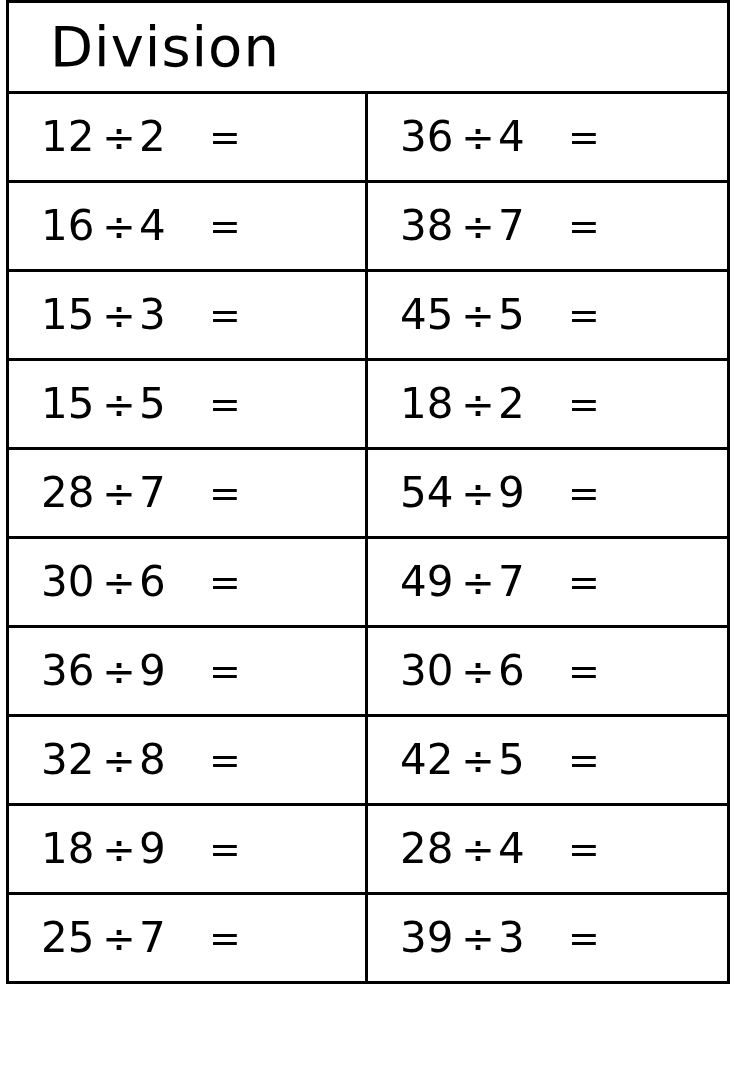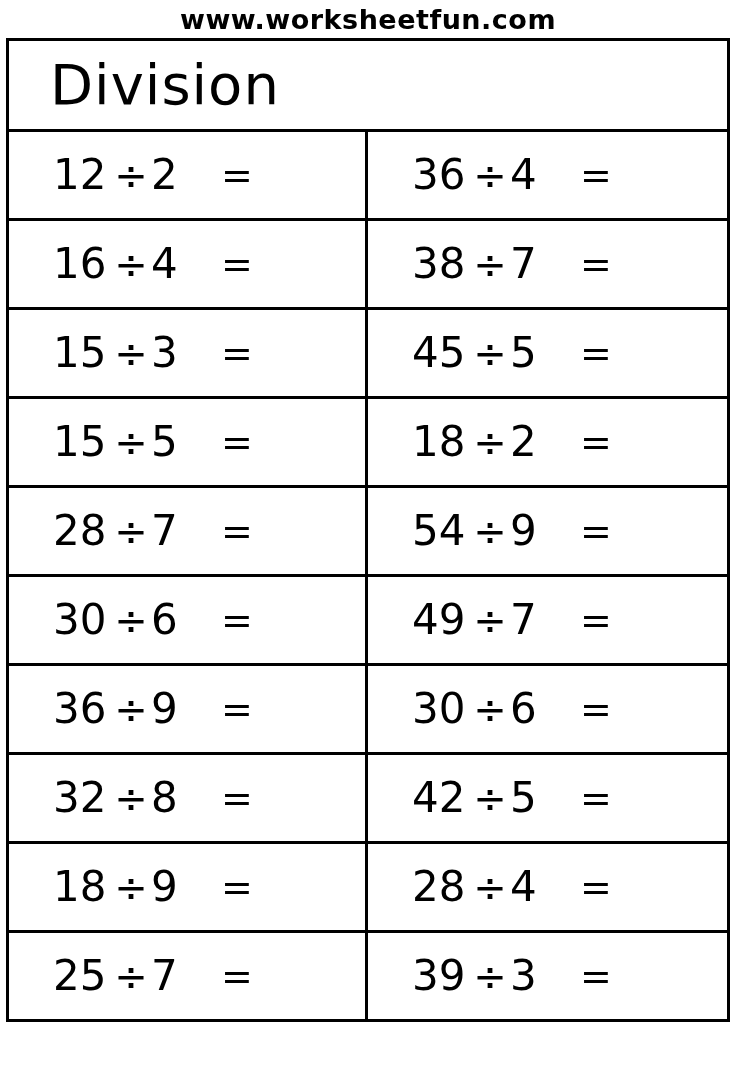--- a/index.html
+++ b/index.html
@@ -67,21 +67,21 @@
     position: relative;
   }
   .cell.left {
     border-right: 3px solid #000;
   }
   .prob {
     display: flex;
     align-items: center;
     font-size: 42px;
     line-height: 1;
-    padding-left: 44px;
+    padding-left: 32px;
     white-space: nowrap;
   }
   .prob .num {
     display: inline-block;
     min-width: 58px;
     text-align: left;
   }
   .prob .op {
     display: inline-block;
     width: 40px;
@@ -107,23 +107,20 @@
     font-size: 20.5px;
     font-weight: bold;
     letter-spacing: 0.2px;
   }
 </style>
 </head>
 <body>
 
 <div class="page">
 
-  <div class="site-header">
-    <span>www.worksheetfun.com</span>
-  </div>
 
   <div class="sheet">
 
     <div class="title-row">
       <span class="title-text">Division</span>
     </div>
 
     <div class="rows">
 
       <div class="row">

